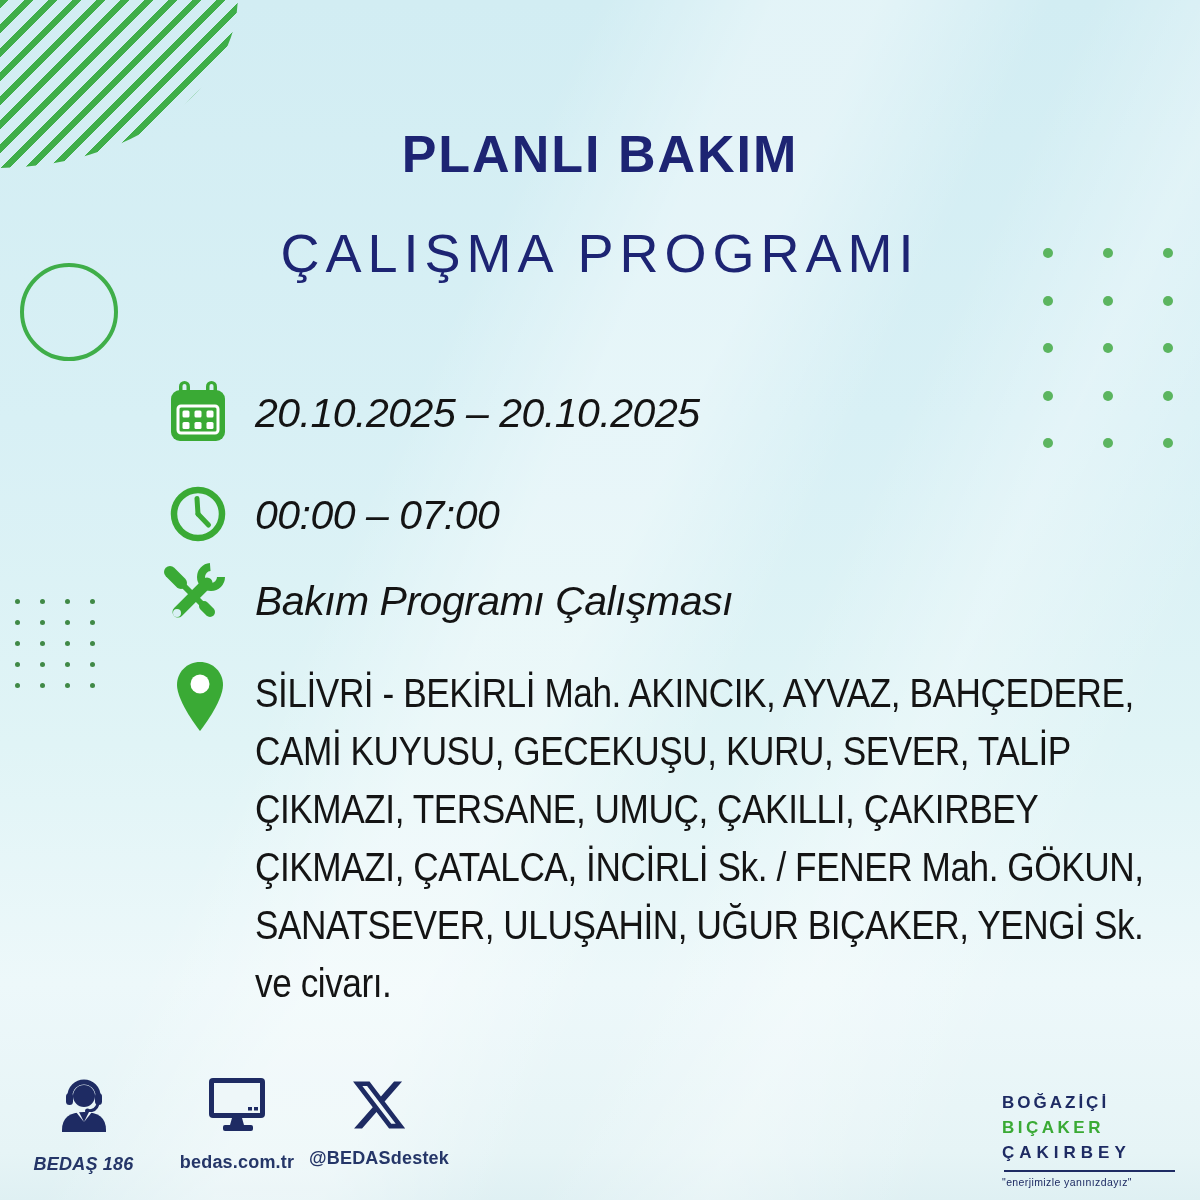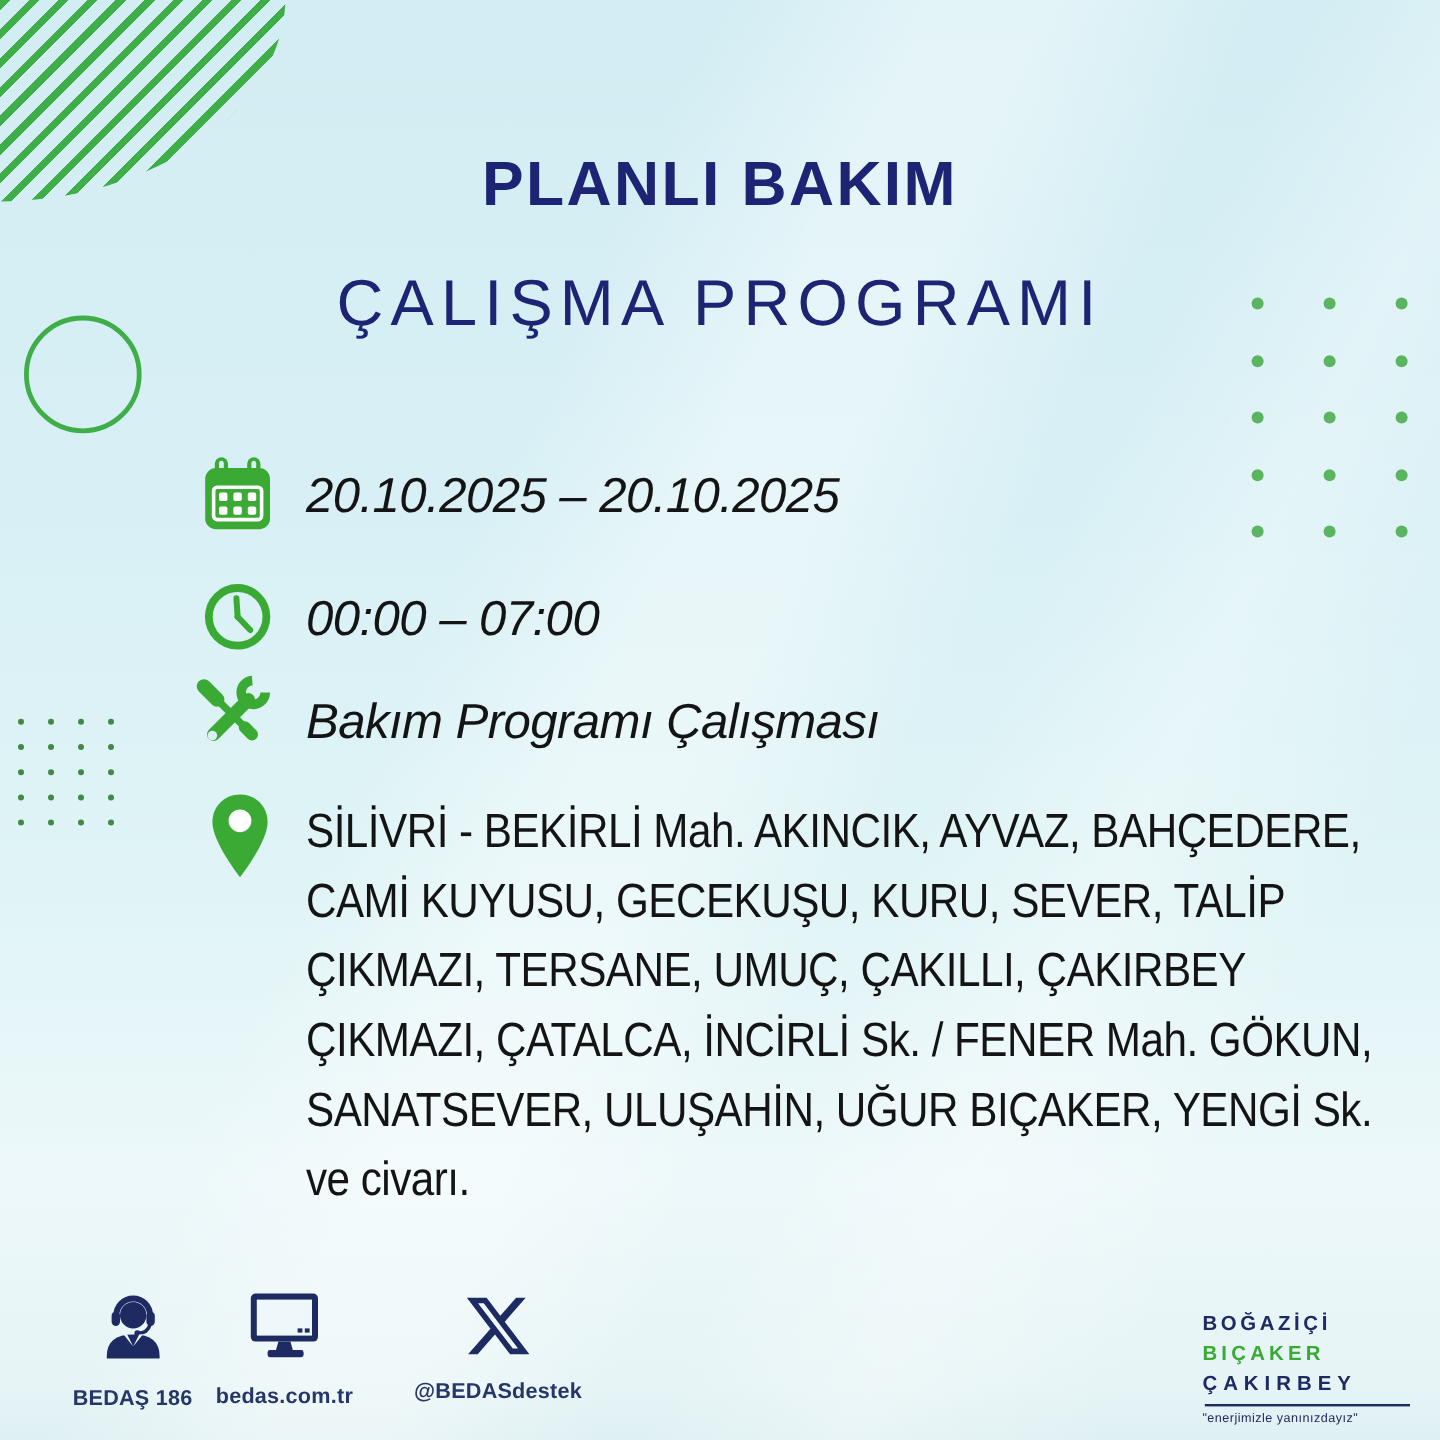--- a/index.html
+++ b/index.html
@@ -156,21 +156,21 @@
       <circle cx="28" cy="24" r="9.5" fill="#ffffff"></circle>
     </svg>
   </div>
   <div class="address">SİLİVRİ - BEKİRLİ Mah. AKINCIK, AYVAZ, BAHÇEDERE,
 CAMİ KUYUSU, GECEKUŞU, KURU, SEVER, TALİP
 ÇIKMAZI, TERSANE, UMUÇ, ÇAKILLI, ÇAKIRBEY
 ÇIKMAZI, ÇATALCA, İNCİRLİ Sk. / FENER Mah. GÖKUN,
 SANATSEVER, ULUŞAHİN, UĞUR BIÇAKER, YENGİ Sk.
 ve civarı.</div>
 
-  <div class="contact" style="left:48px;top:1072px;width:125px;">
+  <div class="contact" style="left:21px;top:1072px;width:125px;font-style:italic;">
     <span class="ic">
       <svg width="64" height="68" viewBox="0 0 64 68">
         <circle cx="32" cy="24" r="11" fill="#1e2b63"></circle>
         <path d="M18 24 A14 14 0 0 1 46 24" fill="none" stroke="#1e2b63" stroke-width="5" stroke-linecap="round"></path>
         <rect x="14" y="21" width="7" height="12" rx="3.5" fill="#1e2b63"></rect>
         <rect x="43" y="21" width="7" height="12" rx="3.5" fill="#1e2b63"></rect>
         <path d="M46 32 Q44 39 36 39" fill="none" stroke="#1e2b63" stroke-width="3"></path>
         <circle cx="35.5" cy="39" r="2.5" fill="#1e2b63"></circle>
         <path d="M10 58 Q10 40 32 40 Q54 40 54 58 L54 60 L10 60 z" fill="#1e2b63"></path>
         <path d="M24 40 L32 50 L27 40 z" fill="#eef7f9"></path>
@@ -187,21 +187,21 @@
         <rect x="10" y="9" width="46" height="30" fill="#eef7f9"></rect>
         <rect x="44" y="33" width="4" height="3.5" fill="#1e2b63"></rect>
         <rect x="50" y="33" width="4" height="3.5" fill="#1e2b63"></rect>
         <polygon points="28,44 38,44 40,51 26,51" fill="#1e2b63"></polygon>
         <rect x="19" y="51" width="30" height="6" rx="2" fill="#1e2b63"></rect>
       </svg>
     </span>
     <span class="lbl">bedas.com.tr</span>
   </div>
 
-  <div class="contact" style="left:305px;top:1076px;width:148px;margin-left:36px;">
+  <div class="contact" style="left:305px;top:1076px;width:148px;">
     <span class="ic">
       <svg width="58" height="58" viewBox="0 0 24 24">
         <path fill="#1e2b63" d="M18.244 2.25h3.308l-7.227 8.26 8.502 11.24H16.17l-5.214-6.817L4.99 21.75H1.68l7.73-8.835L1.254 2.25H8.08l4.713 6.231 5.451-6.231zm-1.161 17.52h1.833L7.084 4.126H5.117l11.966 15.644z"></path>
       </svg>
     </span>
     <span class="lbl">@BEDASdestek</span>
   </div>
 
   <div class="brand">
     <div class="b1">BOĞAZİÇİ</div>

